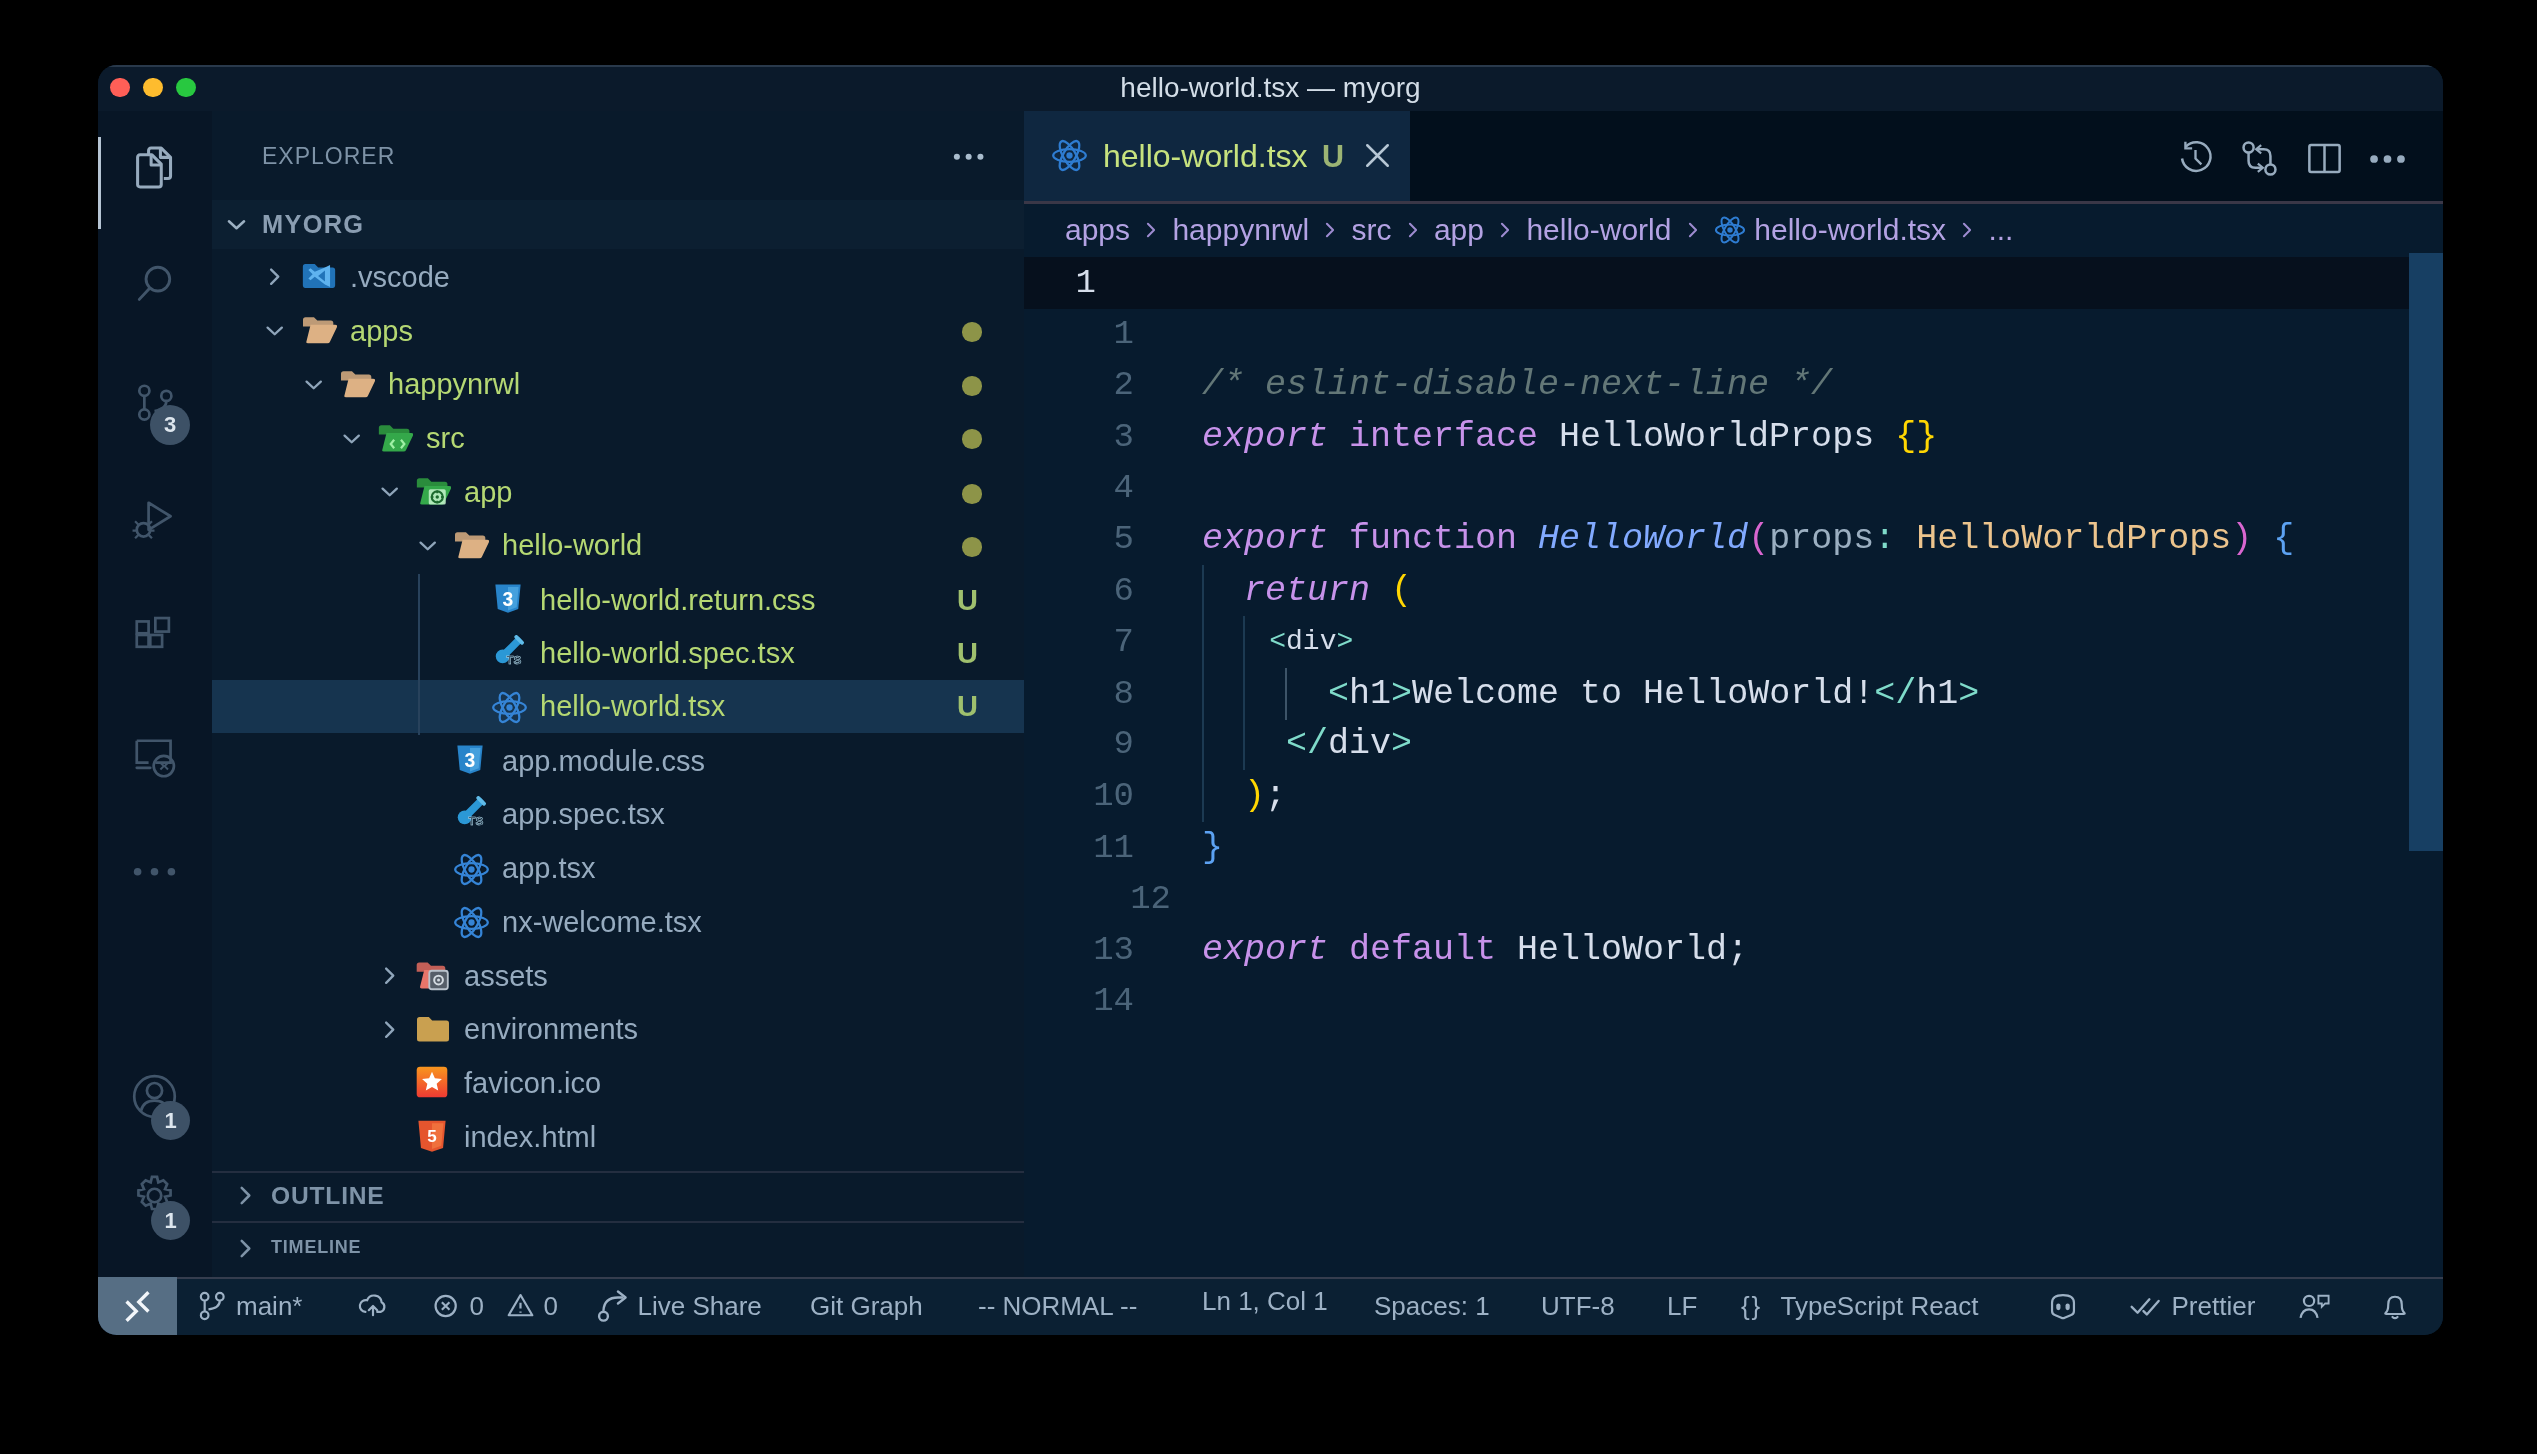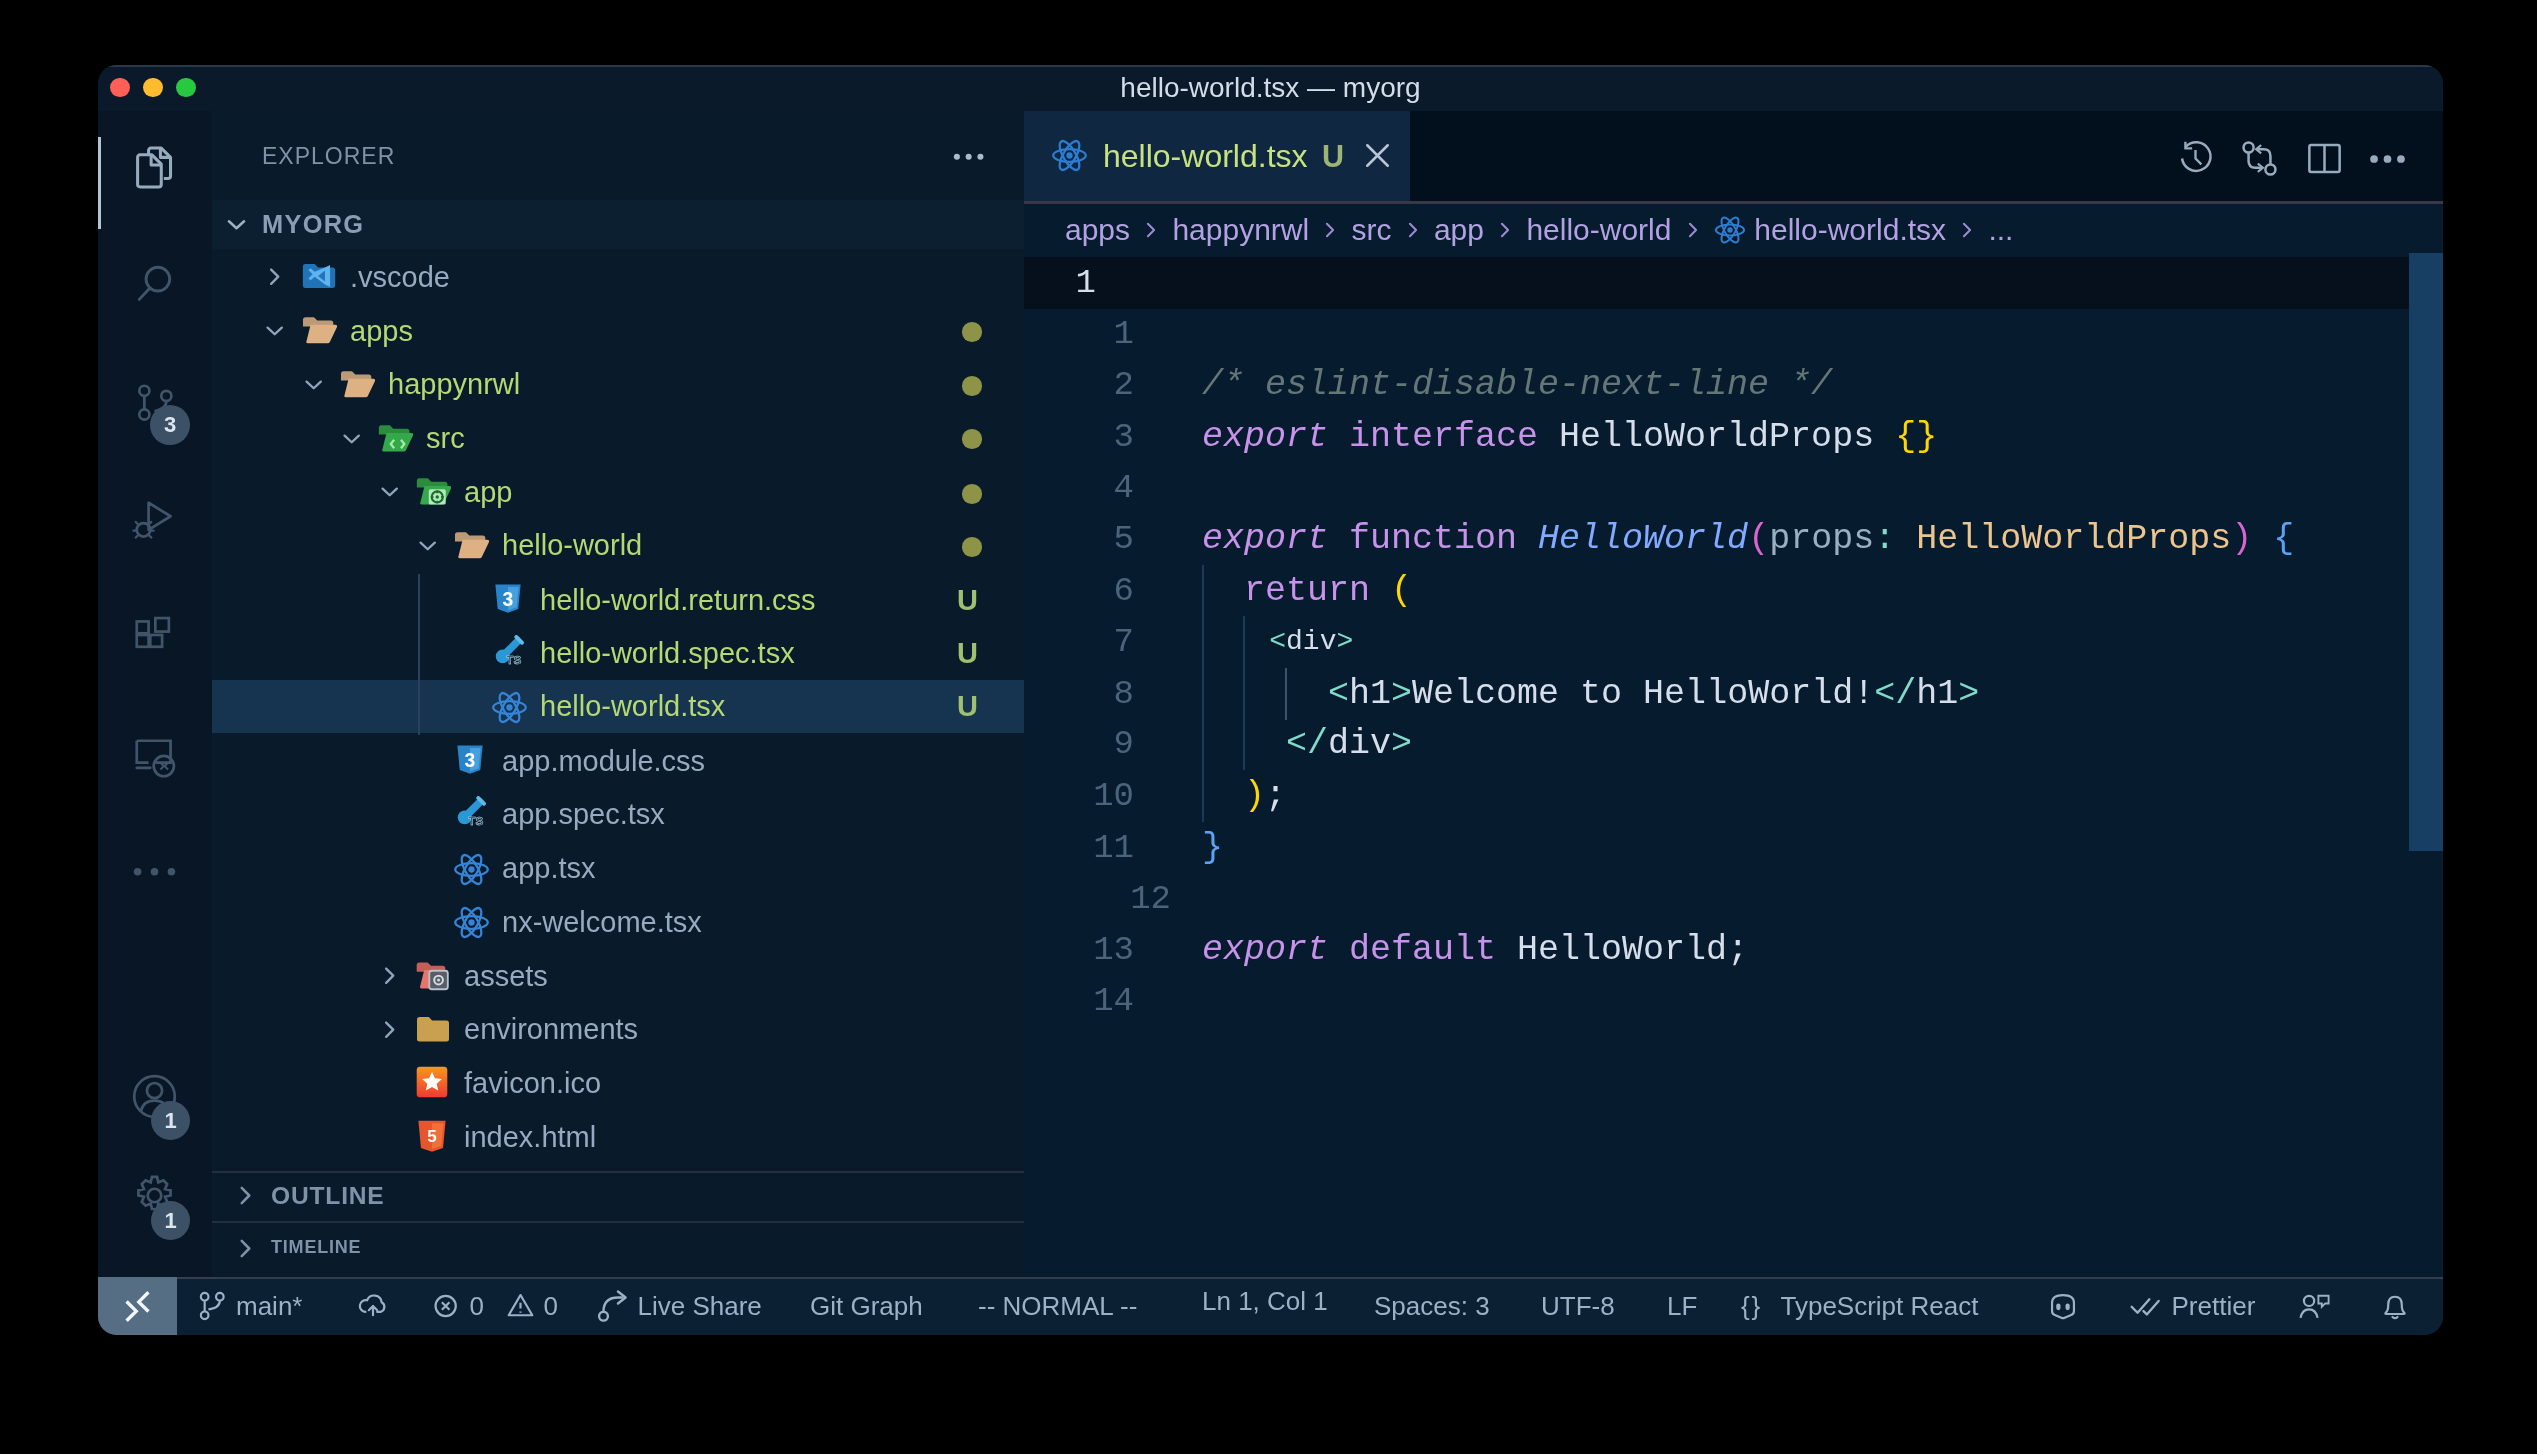--- a/index.html
+++ b/index.html
@@ -479,21 +479,21 @@
 <div class="abs mono" style="left:896px;top:192px;width:102px;height:52px;line-height:52px;text-align:right;color:#d6deeb;font-size:34px;">1</div>
 <div class="abs mono" style="left:909px;top:243px;width:127px;height:52px;line-height:52px;text-align:right;color:#4b6479;font-size:34px;">1</div>
 <div class="abs mono" style="left:909px;top:294px;width:127px;height:52px;line-height:52px;text-align:right;color:#4b6479;font-size:34px;">2</div>
 <div class="abs mono" style="left:1104px;top:294px;height:52px;line-height:52px;font-size:35px;white-space:pre;"><span style="color:#637777;font-style:italic;">/*&nbsp;eslint-disable-next-line&nbsp;*/</span></div>
 <div class="abs mono" style="left:909px;top:346px;width:127px;height:52px;line-height:52px;text-align:right;color:#4b6479;font-size:34px;">3</div>
 <div class="abs mono" style="left:1104px;top:346px;height:52px;line-height:52px;font-size:35px;white-space:pre;"><span style="color:#c792ea;font-style:italic;">export</span><span style="color:#d6deeb;">&nbsp;</span><span style="color:#c792ea;">interface</span><span style="color:#d6deeb;">&nbsp;HelloWorldProps&nbsp;</span><span style="color:#ffd602;">{}</span></div>
 <div class="abs mono" style="left:909px;top:397px;width:127px;height:52px;line-height:52px;text-align:right;color:#4b6479;font-size:34px;">4</div>
 <div class="abs mono" style="left:909px;top:448px;width:127px;height:52px;line-height:52px;text-align:right;color:#4b6479;font-size:34px;">5</div>
 <div class="abs mono" style="left:1104px;top:448px;height:52px;line-height:52px;font-size:35px;white-space:pre;"><span style="color:#c792ea;font-style:italic;">export</span><span style="color:#d6deeb;">&nbsp;</span><span style="color:#c792ea;">function</span><span style="color:#d6deeb;">&nbsp;</span><span style="color:#82aaff;font-style:italic;">HelloWorld</span><span style="color:#d966d0;">(</span><span style="color:#9bafc1;">props</span><span style="color:#7fdbca;">:</span><span style="color:#d6deeb;">&nbsp;</span><span style="color:#ecc48d;">HelloWorldProps</span><span style="color:#d966d0;">)</span><span style="color:#d6deeb;">&nbsp;</span><span style="color:#5ca2f2;">{</span></div>
 <div class="abs mono" style="left:909px;top:500px;width:127px;height:52px;line-height:52px;text-align:right;color:#4b6479;font-size:34px;">6</div>
-<div class="abs mono" style="left:1104px;top:500px;height:52px;line-height:52px;font-size:35px;white-space:pre;"><span style="color:#d6deeb;">&nbsp;&nbsp;</span><span style="color:#c792ea;">return</span><span style="color:#d6deeb;">&nbsp;</span><span style="color:#ffd602;">(</span></div>
+<div class="abs mono" style="left:1104px;top:500px;height:52px;line-height:52px;font-size:35px;white-space:pre;"><span style="color:#d6deeb;">&nbsp;&nbsp;</span><span style="color:#c792ea;font-style:italic;">return</span><span style="color:#d6deeb;">&nbsp;</span><span style="color:#ffd602;">(</span></div>
 <div class="abs mono" style="left:909px;top:551px;width:127px;height:52px;line-height:52px;text-align:right;color:#4b6479;font-size:34px;">7</div>
 <div class="abs mono" style="left:1104px;top:551px;height:52px;line-height:52px;font-size:28px;white-space:pre;"><span style="color:#d6deeb;">&nbsp;&nbsp;&nbsp;&nbsp;</span><span style="color:#7fdbca;">&lt;</span><span style="color:#d6deeb;">div</span><span style="color:#7fdbca;">&gt;</span></div>
 <div class="abs mono" style="left:909px;top:603px;width:127px;height:52px;line-height:52px;text-align:right;color:#4b6479;font-size:34px;">8</div>
 <div class="abs mono" style="left:1104px;top:603px;height:52px;line-height:52px;font-size:35px;white-space:pre;"><span style="color:#d6deeb;">&nbsp;&nbsp;&nbsp;&nbsp;&nbsp;&nbsp;</span><span style="color:#7fdbca;">&lt;</span><span style="color:#d6deeb;">h1</span><span style="color:#7fdbca;">&gt;</span><span style="color:#d6deeb;">Welcome&nbsp;to&nbsp;HelloWorld!</span><span style="color:#7fdbca;">&lt;/</span><span style="color:#d6deeb;">h1</span><span style="color:#7fdbca;">&gt;</span></div>
 <div class="abs mono" style="left:909px;top:653px;width:127px;height:52px;line-height:52px;text-align:right;color:#4b6479;font-size:34px;">9</div>
 <div class="abs mono" style="left:1104px;top:653px;height:52px;line-height:52px;font-size:35px;white-space:pre;"><span style="color:#d6deeb;">&nbsp;&nbsp;&nbsp;&nbsp;</span><span style="color:#7fdbca;">&lt;/</span><span style="color:#d6deeb;">div</span><span style="color:#7fdbca;">&gt;</span></div>
 <div class="abs mono" style="left:909px;top:705px;width:127px;height:52px;line-height:52px;text-align:right;color:#4b6479;font-size:34px;">10</div>
 <div class="abs mono" style="left:1104px;top:705px;height:52px;line-height:52px;font-size:35px;white-space:pre;"><span style="color:#d6deeb;">&nbsp;&nbsp;</span><span style="color:#ffd602;">)</span><span style="color:#d6deeb;">;</span></div>
 <div class="abs mono" style="left:909px;top:757px;width:127px;height:52px;line-height:52px;text-align:right;color:#4b6479;font-size:34px;">11</div>
 <div class="abs mono" style="left:1104px;top:757px;height:52px;line-height:52px;font-size:35px;white-space:pre;"><span style="color:#5ca2f2;">}</span></div>
@@ -564,21 +564,21 @@
 <div class="abs" style="left:712px;top:1212px;height:58px;display:flex;align-items:center;gap:8.5px;color:#9db1c5;font-size:26px;">
       <span>Git Graph</span>
     </div>
 <div class="abs" style="left:880px;top:1212px;height:58px;display:flex;align-items:center;gap:8.5px;color:#9db1c5;font-size:26px;">
       <span>-- NORMAL --</span>
     </div>
 <div class="abs" style="left:1104px;top:1212px;height:48px;display:flex;align-items:center;gap:8.5px;color:#9db1c5;font-size:26px;justify-content:flex-end;">
       <span>Ln 1, Col 1</span>
     </div>
 <div class="abs" style="left:1276px;top:1212px;height:58px;display:flex;align-items:center;gap:8.5px;color:#9db1c5;font-size:26px;">
-      <span>Spaces: 3</span>
+      <span>Spaces: 1</span>
     </div>
 <div class="abs" style="left:1443px;top:1212px;height:58px;display:flex;align-items:center;gap:8.5px;color:#9db1c5;font-size:26px;">
       <span>UTF-8</span>
     </div>
 <div class="abs" style="left:1569px;top:1212px;height:58px;display:flex;align-items:center;gap:8.5px;color:#9db1c5;font-size:26px;">
       <span>LF</span>
     </div>
 <div class="abs" style="left:1643px;top:1212px;height:58px;display:flex;align-items:center;gap:8.5px;color:#9db1c5;font-size:26px;">
       <span style="letter-spacing:1.7px;">{}</span>
       <span style="width:1.7px;"></span>

